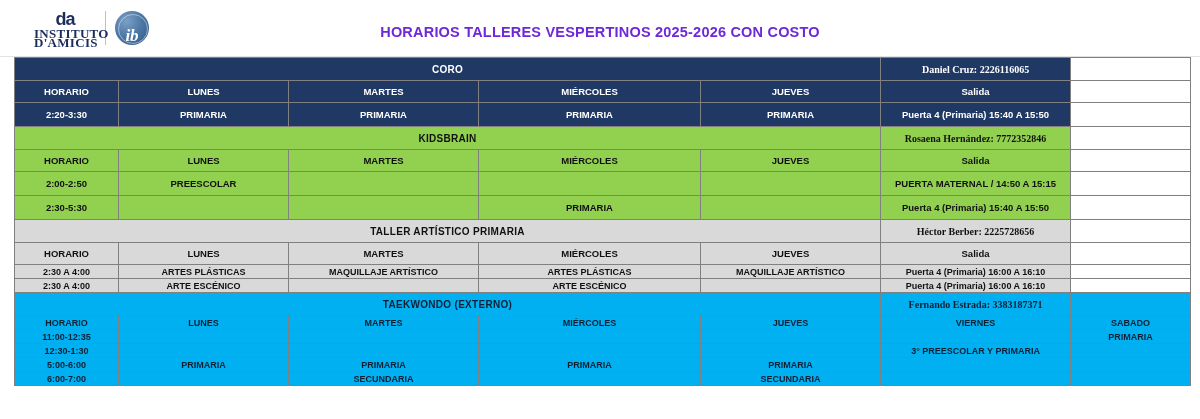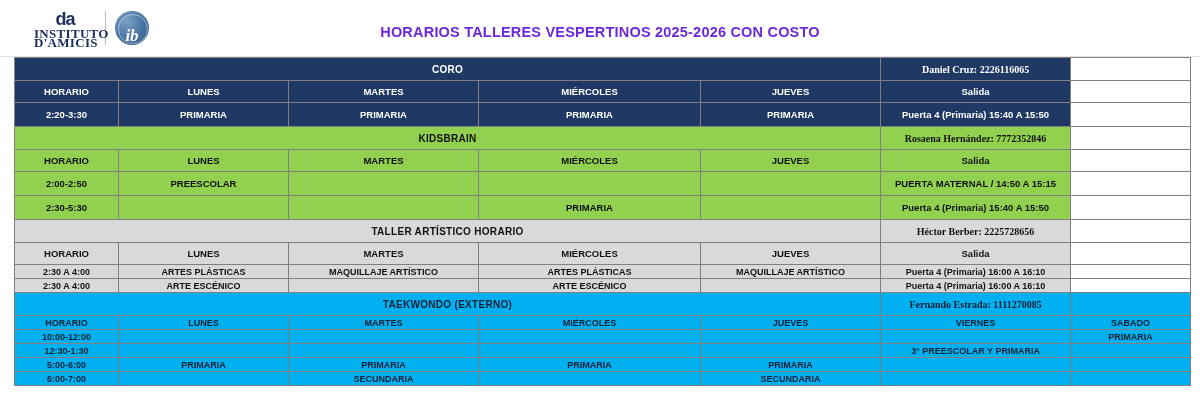--- a/index.html
+++ b/index.html
@@ -194,21 +194,21 @@
         <td class="green">2:30-5:30</td>
         <td class="green"></td>
         <td class="green"></td>
         <td class="green">PRIMARIA</td>
         <td class="green"></td>
         <td class="green">Puerta 4 (Primaria) 15:40 A 15:50</td>
         <td class="blank"></td>
       </tr>
 
       <tr class="r-section">
-        <td class="gray sec-title" colspan="5">TALLER ARTÍSTICO HORARIO</td>
+        <td class="gray sec-title" colspan="5">TALLER ARTÍSTICO PRIMARIA</td>
         <td class="gray contact">Héctor Berber: 2225728656</td>
         <td class="blank"></td>
       </tr>
       <tr class="r-head">
         <td class="gray">HORARIO</td>
         <td class="gray">LUNES</td>
         <td class="gray">MARTES</td>
         <td class="gray">MIÉRCOLES</td>
         <td class="gray">JUEVES</td>
         <td class="gray salida-big">Salida</td>
@@ -228,34 +228,34 @@
         <td class="gray">ARTE ESCÉNICO</td>
         <td class="gray"></td>
         <td class="gray">ARTE ESCÉNICO</td>
         <td class="gray"></td>
         <td class="gray">Puerta 4 (Primaria) 16:00 A 16:10</td>
         <td class="blank"></td>
       </tr>
 
       <tr class="r-section">
         <td class="cyan sec-title" colspan="5">TAEKWONDO  (EXTERNO)</td>
-        <td class="cyan contact">Fernando Estrada: 1111270085</td>
+        <td class="cyan contact">Fernando Estrada: 3383187371</td>
         <td class="cyan"></td>
       </tr>
       <tr class="r-thin">
         <td class="cyan">HORARIO</td>
         <td class="cyan">LUNES</td>
         <td class="cyan">MARTES</td>
         <td class="cyan">MIÉRCOLES</td>
         <td class="cyan">JUEVES</td>
         <td class="cyan">VIERNES</td>
         <td class="cyan">SABADO</td>
       </tr>
       <tr class="r-thin">
-        <td class="cyan">10:00-12:00</td>
+        <td class="cyan">11:00-12:35</td>
         <td class="cyan"></td>
         <td class="cyan"></td>
         <td class="cyan"></td>
         <td class="cyan"></td>
         <td class="cyan"></td>
         <td class="cyan">PRIMARIA</td>
       </tr>
       <tr class="r-thin">
         <td class="cyan">12:30-1:30</td>
         <td class="cyan"></td>

